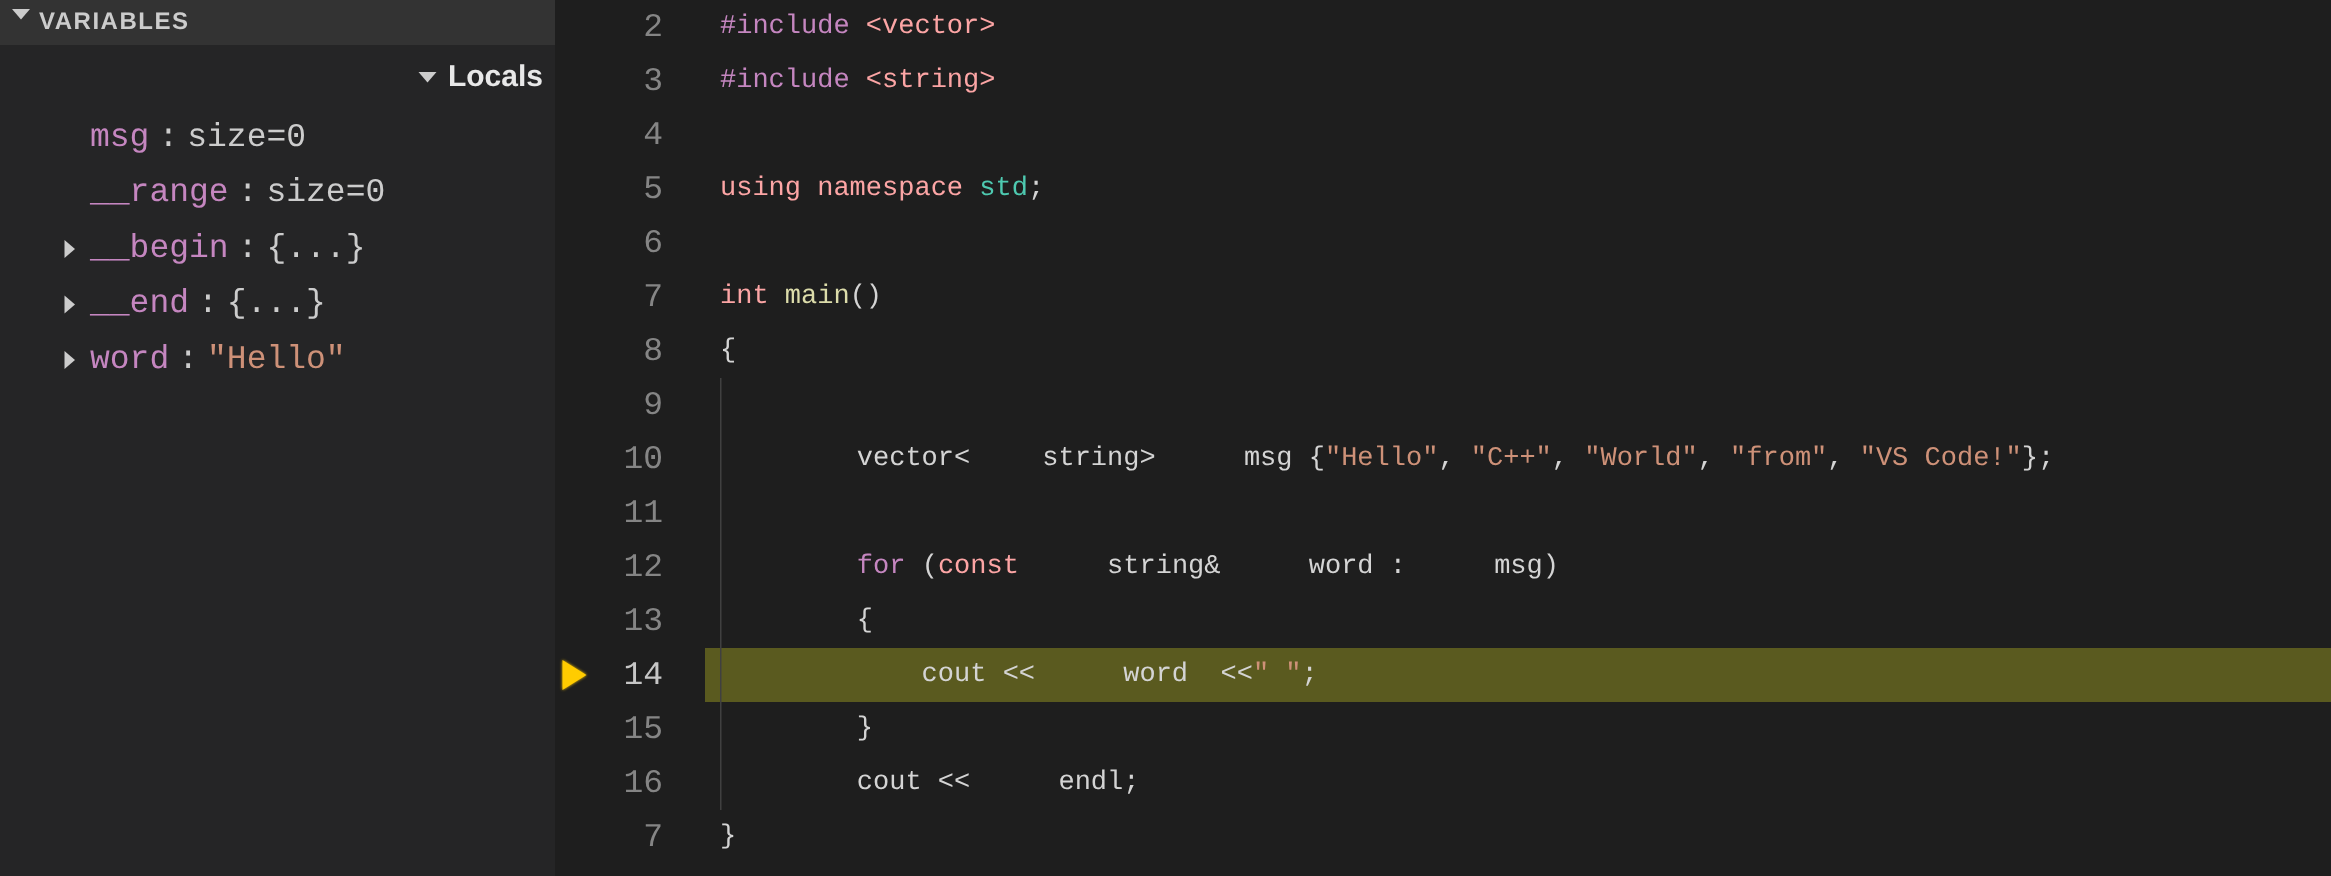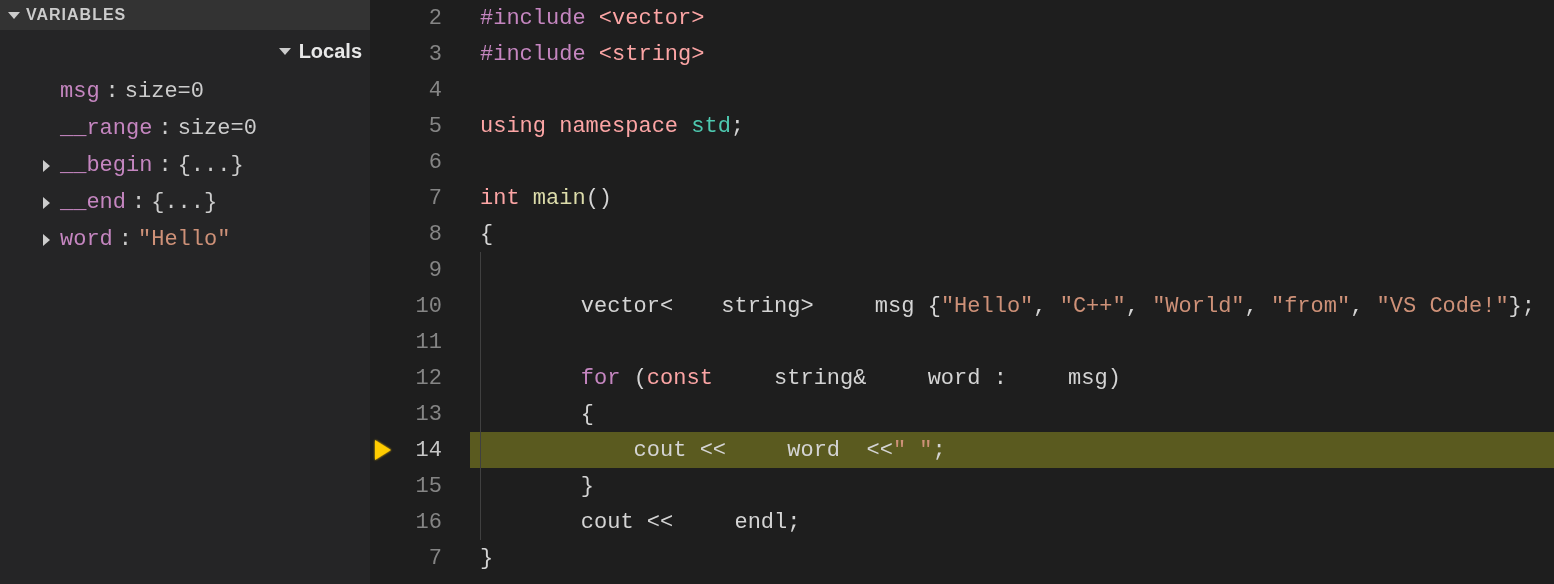--- a/index.html
+++ b/index.html
@@ -22,21 +22,21 @@
   }
   .section-header {
     background: #333333;
     color: #cccccc;
     font-family: -apple-system, BlinkMacSystemFont, 'Segoe UI', sans-serif;
     font-size: 16px;
     font-weight: 700;
     letter-spacing: 1px;
     padding: 6px 8px;
     display: flex;
-    align-items: center;
+    align-items: flex-start;
     gap: 6px;
     cursor: pointer;
   }
   .chevron-down {
     display: inline-block;
     width: 0; height: 0;
     border-left: 6px solid transparent;
     border-right: 6px solid transparent;
     border-top: 7px solid #cccccc;
   }
@@ -131,21 +131,21 @@
     top: -10px;
     width: 0; height: 0;
     border-top: 10px solid transparent;
     border-bottom: 10px solid transparent;
     border-left: 16px solid #ffcc00;
     z-index: -1;
   }
   .code .line-row {
     padding-left: 10px;
     white-space: pre;
-    font-size: 22px;
+    font-size: 18px;
     position: relative;
   }
   .code .line-row.highlight {
     background: #5a5a1f;
   }
   .code .line-row.highlight::before {
     content: '';
     position: absolute;
     left: -100px;
     top: 0; bottom: 0;

